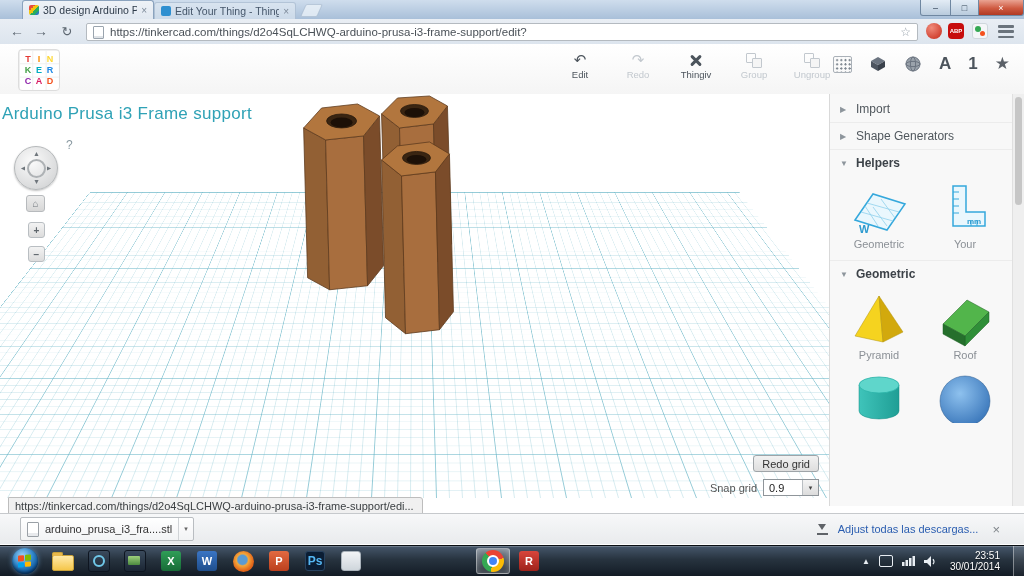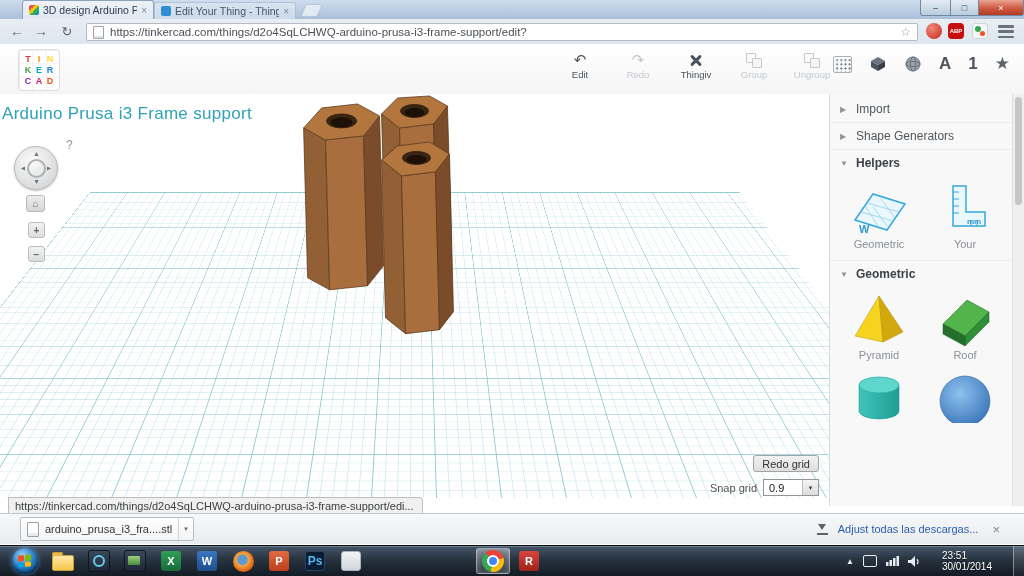--- a/index.html
+++ b/index.html
@@ -204,22 +204,22 @@
   .ic-light{width:20px;height:20px;border-radius:3px;background:linear-gradient(#f2f4f6,#cfd6dc);
         border:1px solid #aab3bb;box-sizing:border-box;}
   .ic-chrome{width:22px;height:22px;border-radius:50%;position:relative;
         background:conic-gradient(from -45deg,#ea4335 0 33%,#fbbc05 33% 66%,#34a853 66% 100%);}
   .ic-chrome::after{content:"";position:absolute;left:5px;top:5px;width:12px;height:12px;border-radius:50%;
         background:#4285f4;border:2px solid #fff;box-sizing:border-box;}
   .ic-red{background:linear-gradient(#d8453c,#9e221b);}
   .tray{margin-left:auto;display:flex;align-items:center;gap:9px;color:#eef2f6;}
   .tray-up{font-size:8px;color:#e8edf2;}
   .tray-win{width:12px;height:10px;border:1.5px solid #e8edf2;border-radius:2px;}
-  .clock{text-align:left;font-size:10px;line-height:11.5px;color:#fff;
-        text-shadow:0 1px 1px rgba(0,0,0,.6);margin:0 12px;}
+  .clock{text-align:right;font-size:10px;line-height:11.5px;color:#fff;
+        text-shadow:0 1px 1px rgba(0,0,0,.6);margin:0 4px;}
   .show-desktop{width:10px;height:31px;border-left:1px solid rgba(255,255,255,.4);
         background:linear-gradient(rgba(255,255,255,.14),rgba(255,255,255,.03));}
 </style>
 </head>
 <body>
 
 <div class="screen">
 
   <div class="titlebar">
     <div class="tabs">

